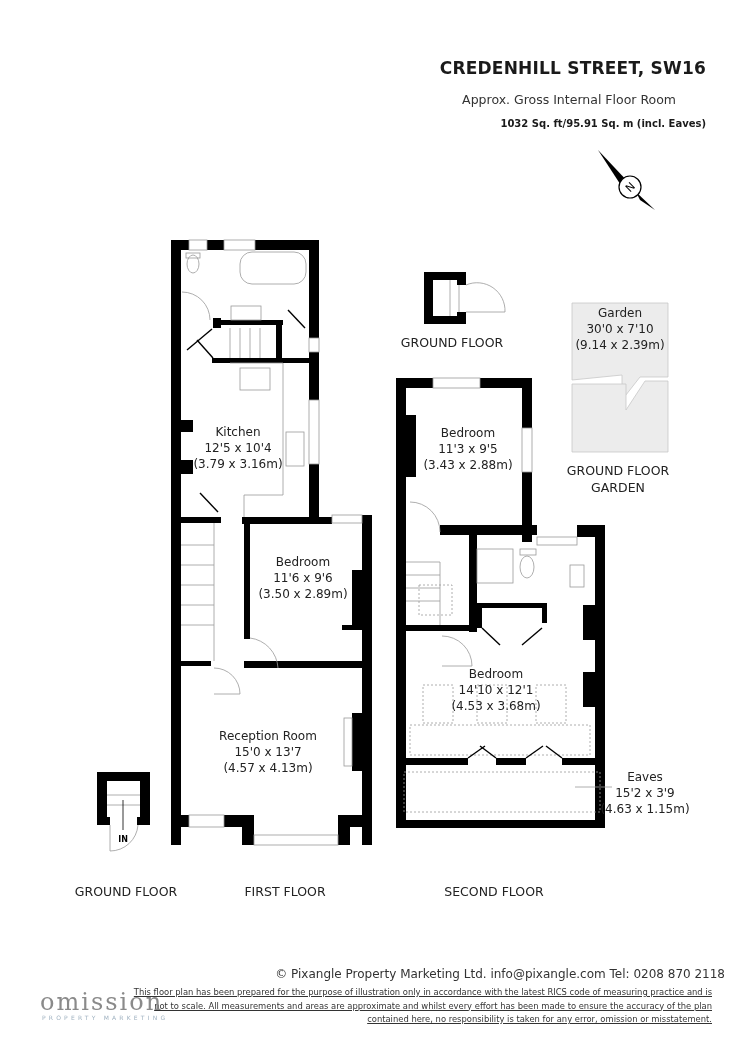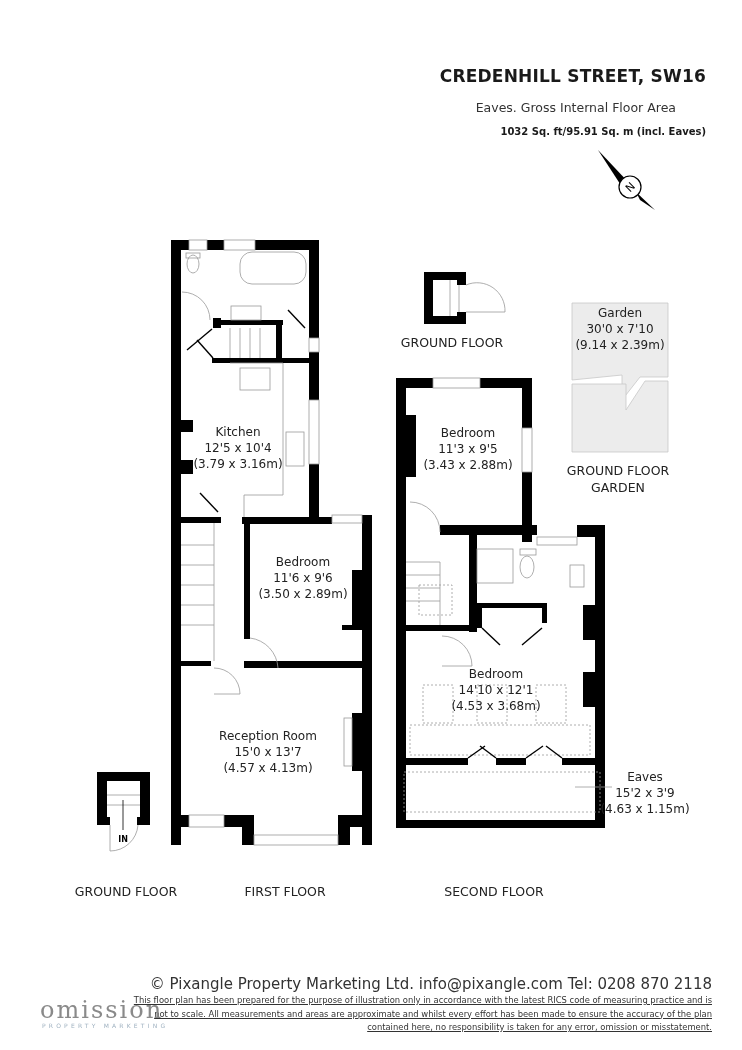--- a/index.html
+++ b/index.html
@@ -1,33 +1,33 @@
 <!DOCTYPE html>
 <html><head>
 <meta charset="utf-8">
 <style>
   html, body { margin:0; padding:0; background:#ffffff; }
   body { width:742px; height:1050px; position:relative; overflow:hidden; font-family:"DejaVu Sans", sans-serif; color:#1a1a1a; }
-  .abs { position:absolute;margin-top:8px; }
+  .abs { position:absolute; }
   .title { top:58px; right:36px; font-size:17px; font-weight:bold; letter-spacing:0.2px; white-space:nowrap; }
   .subtitle { top:92px; right:66px; font-size:12.5px; color:#333; white-space:nowrap; }
   .area { top:118px; right:36px; font-size:10px; font-weight:bold; white-space:nowrap; }
   svg.plan { position:absolute; left:0; top:0; }
   .lbl { font-family:"DejaVu Sans", sans-serif; font-size:12px; fill:#222; }
   .floorlbl { font-family:"DejaVu Sans", sans-serif; font-size:12.5px; fill:#222; }
-  .copyright { top:967px; right:30px; font-size:15px; color:#333; white-space:nowrap;text-align:right; }
+  .copyright { top:967px; right:17px; font-size:12px; color:#333; white-space:nowrap;text-align:right; }
   .disclaimer { top:986px; right:30px; width:580px; font-size:8.4px; line-height:13.5px; color:#333; text-align:right;text-decoration:underline; }
   .logo { top:988px; left:40px; font-family:"DejaVu Serif", serif; font-size:24px; color:#8a8a8a; letter-spacing:2px; }
   .logo-sub { top:1014px; left:42px; font-size:6px; color:#9fb1c0; letter-spacing:3.2px; }
 </style>
 </head>
 <body>
 
 <div class="abs title">CREDENHILL STREET, SW16</div>
-<div class="abs subtitle">Eaves. Gross Internal Floor Area</div>
+<div class="abs subtitle">Approx. Gross Internal Floor Room</div>
 <div class="abs area">1032 Sq. ft/95.91 Sq. m (incl. Eaves)</div>
 
 <svg class="plan" width="742" height="1050" viewBox="0 0 742 1050">
 
   <g>
     <polygon points="598,150 630,184 624,190" fill="#000"></polygon>
     <polygon points="636,192 655,210 640,200" fill="#000"></polygon>
     <circle cx="630" cy="187" r="11" fill="#fff" stroke="#000" stroke-width="1.2"></circle>
     <text x="630" y="191" text-anchor="middle" font-size="11" transform="rotate(-45 630 187)">N</text>
   </g>

